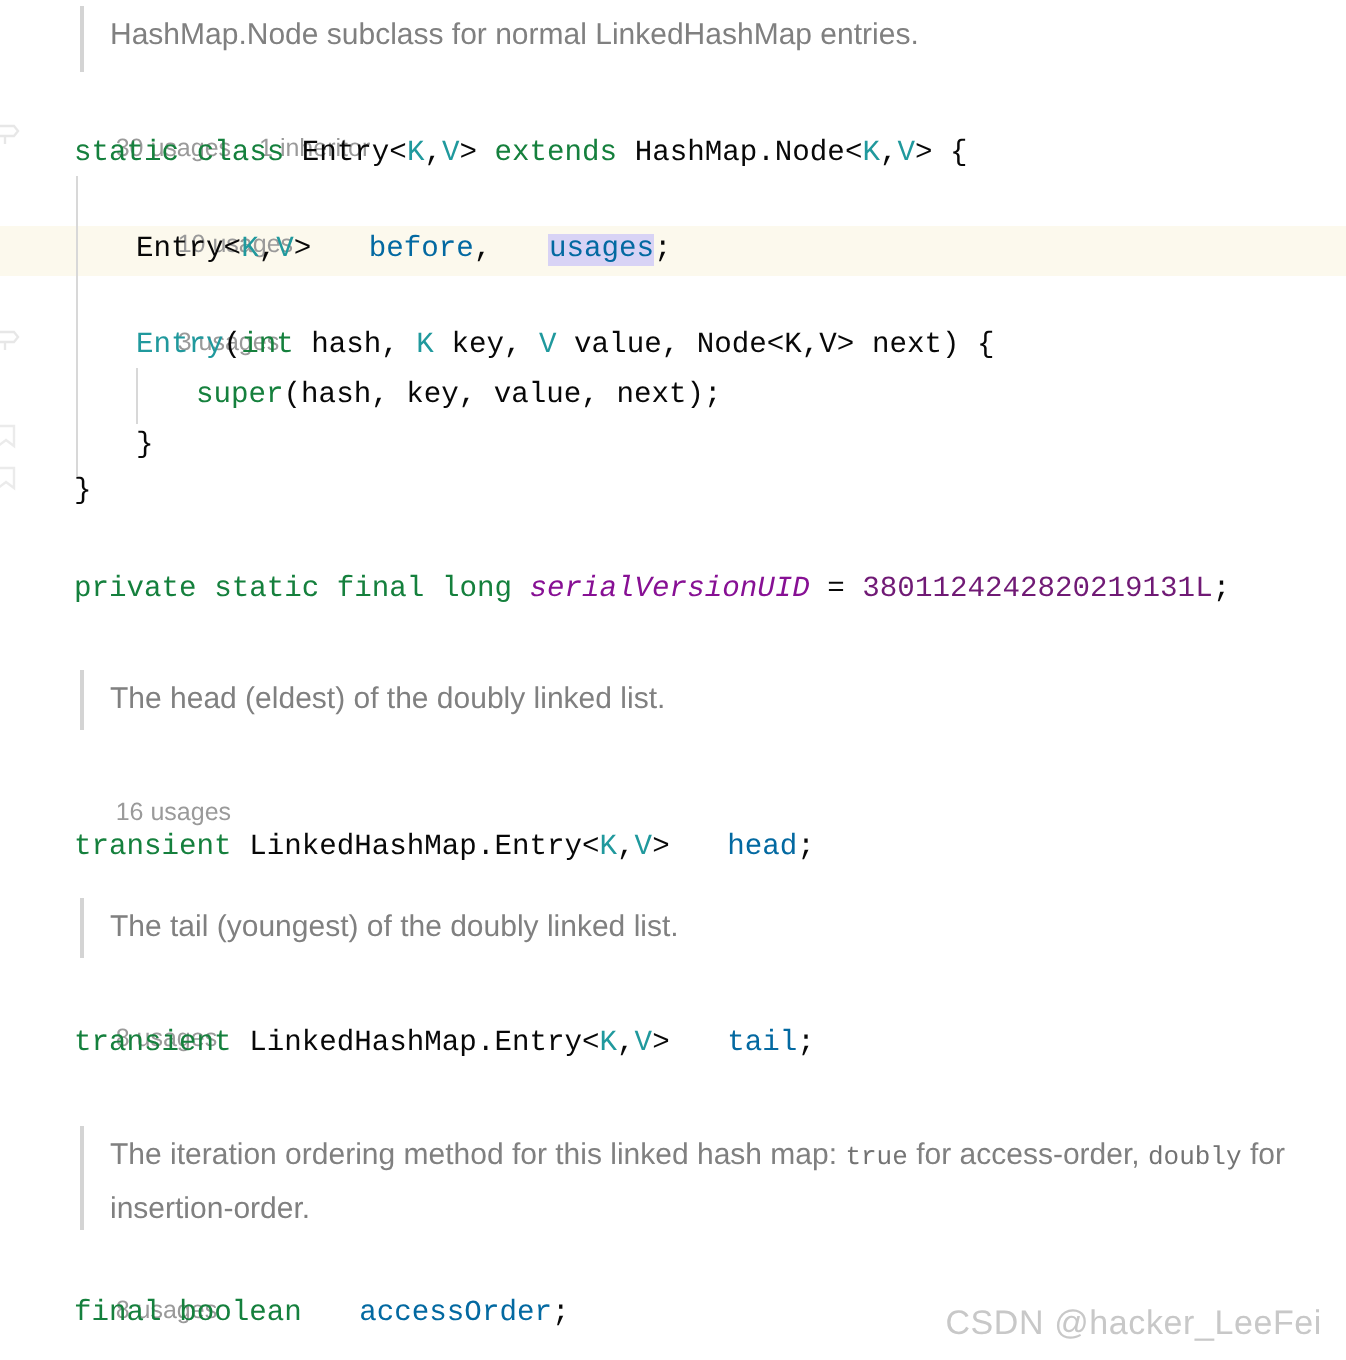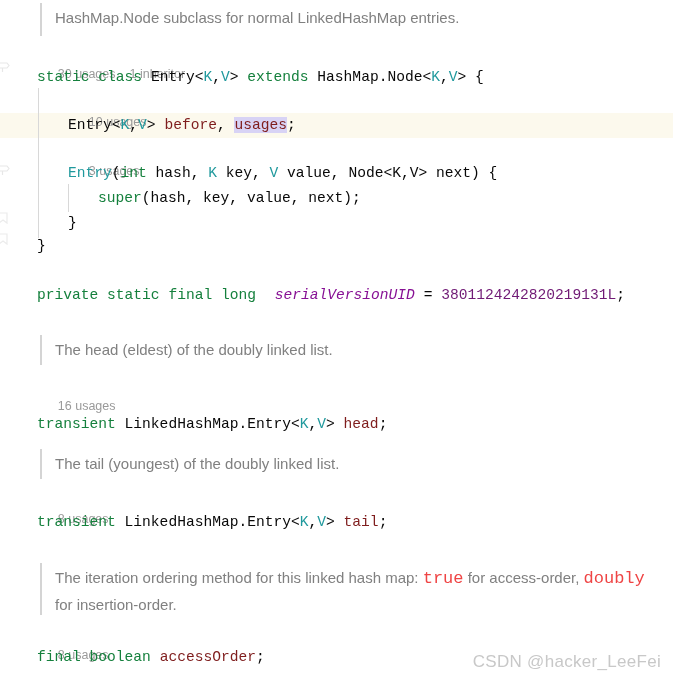--- a/index.html
+++ b/index.html
@@ -68,22 +68,22 @@
     font-size: 15px;
     line-height: 25px;
     border-left: 2px solid #d4d4d4;
     padding-left: 13px;
     white-space: normal;
     width: 608px;
     box-sizing: border-box;
   }
   .doc .mono {
     font-family: "Liberation Mono", monospace;
-    font-size: 17px;
-    color: #ef4444;
+    font-size: 13px;
+    color: #737373;
   }
 
   
   .hint {
     position: absolute;
     color: #9a9a9a;
     font-family: "Liberation Sans", sans-serif;
     font-size: 12.5px;
     line-height: 20px;
     white-space: pre;
@@ -96,24 +96,24 @@
     font-family: "Liberation Mono", monospace;
     font-size: 14.6px;
     line-height: 25px;
     color: #080808;
     white-space: pre;
     letter-spacing: 0px;
   }
 
   .kw   { color: #15803d; }
   .type { color: #20999d; }
-  .fld  { color: #7f1d1d; }
+  .fld  { color: #0369a1; margin-left: 20px; }
   .num  { color: #701a75; }
   .id   { color: #080808; }
-  .ital { font-style: italic; color: #871094; margin-left: 10px; }
+  .ital { font-style: italic; color: #871094; }
   .sel  { background: #d8d3f5; }
 
   
   .guide {
     position: absolute;
     width: 1px;
     background: #d8d8d8;
   }
 
   

